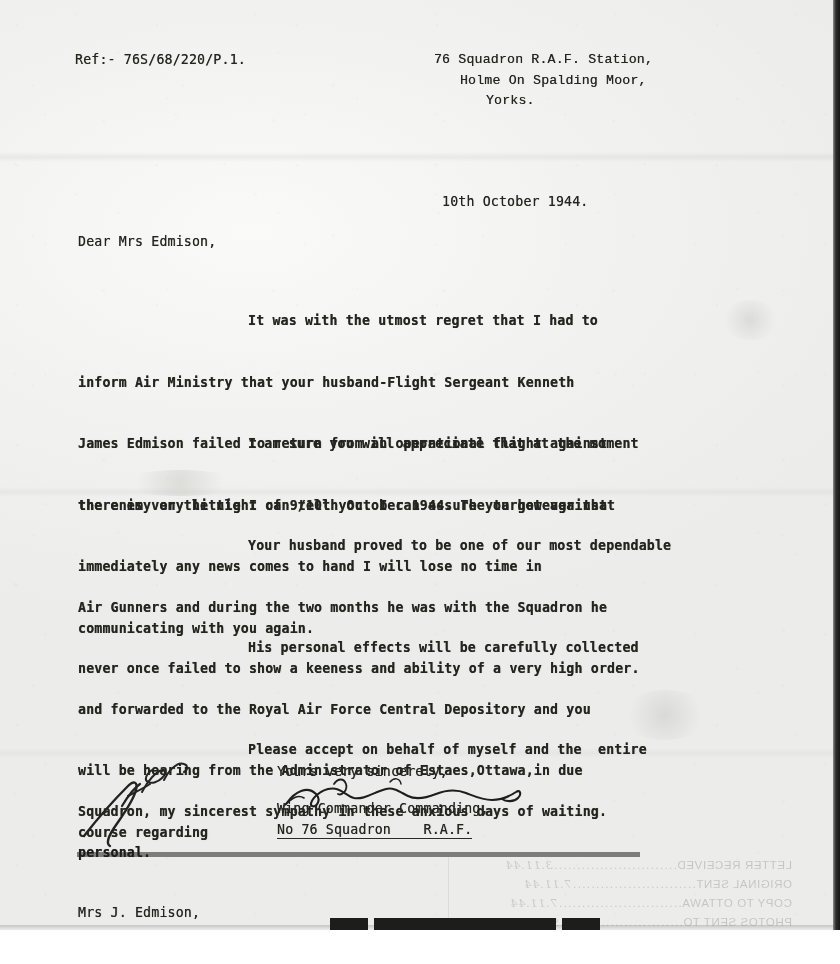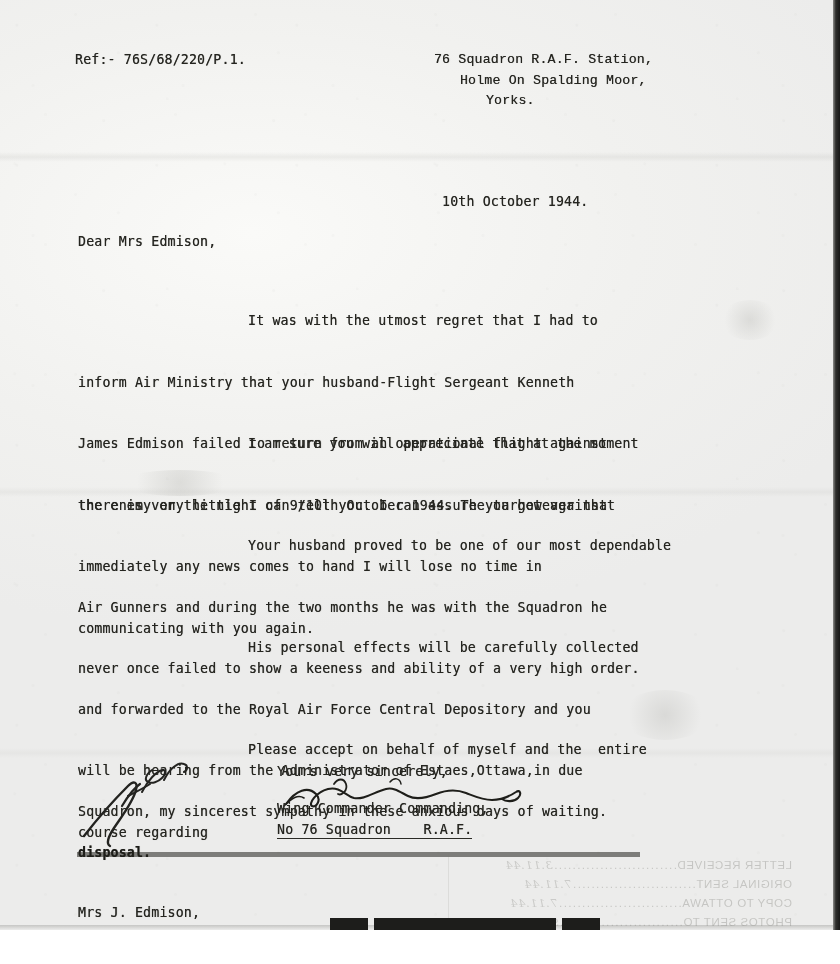--- a/index.html
+++ b/index.html
@@ -90,21 +90,21 @@
 
   .ref       { left: 75px;  top: 50px; }
   .station   { left: 434px; top: 50px; font-family: Liberation Mono, monospace; }
   .station .l2 { display: block; padding-left: 26px; }
   .station .l3 { display: block; padding-left: 52px; }
   .date      { left: 442px; top: 192px; }
   .salut     { left: 78px;  top: 232px; }
 
   .para      { left: 78px; }
   .para .ind { display: block; text-indent: 170px; }
-  .para span { display: block; }
+  .para span { display: block; font-weight: bold; }
 
   .p1 { top: 270px; }
   .p2 { top: 393px; }
   .p3 { top: 495px; }
   .p4 { top: 597px; }
   .p5 { top: 699px; }
 
   .strike-word {
     font-weight: bold;
     position: relative;
@@ -216,21 +216,21 @@
   <div class="tw para p3">
     <span class="ind">Your husband proved to be one of our most dependable</span>
     <span>Air Gunners and during the two months he was with the Squadron he</span>
     <span>never once failed to show a keeness and ability of a very high order.</span>
   </div>
 
   <div class="tw para p4">
     <span class="ind">His personal effects will be carefully collected</span>
     <span>and forwarded to the Royal Air Force Central Depository and you</span>
     <span>will be hearing from the Administrator of Estaes,Ottawa,in due</span>
-    <span><span>course regarding </span><span class="strike-word">disposal.</span></span>
+    <span><span>course regarding </span><span class="strike-word">personal.</span></span>
   </div>
 
   <div class="tw para p5">
     <span class="ind">Please accept on behalf of myself and the  entire</span>
     <span>Squadron, my sincerest sympathy in these anxious days of waiting.</span>
   </div>
 
   <div class="tw closing">Yours very sincerely,</div>
 
   <svg class="signature" viewBox="0 0 260 40" preserveAspectRatio="none">

